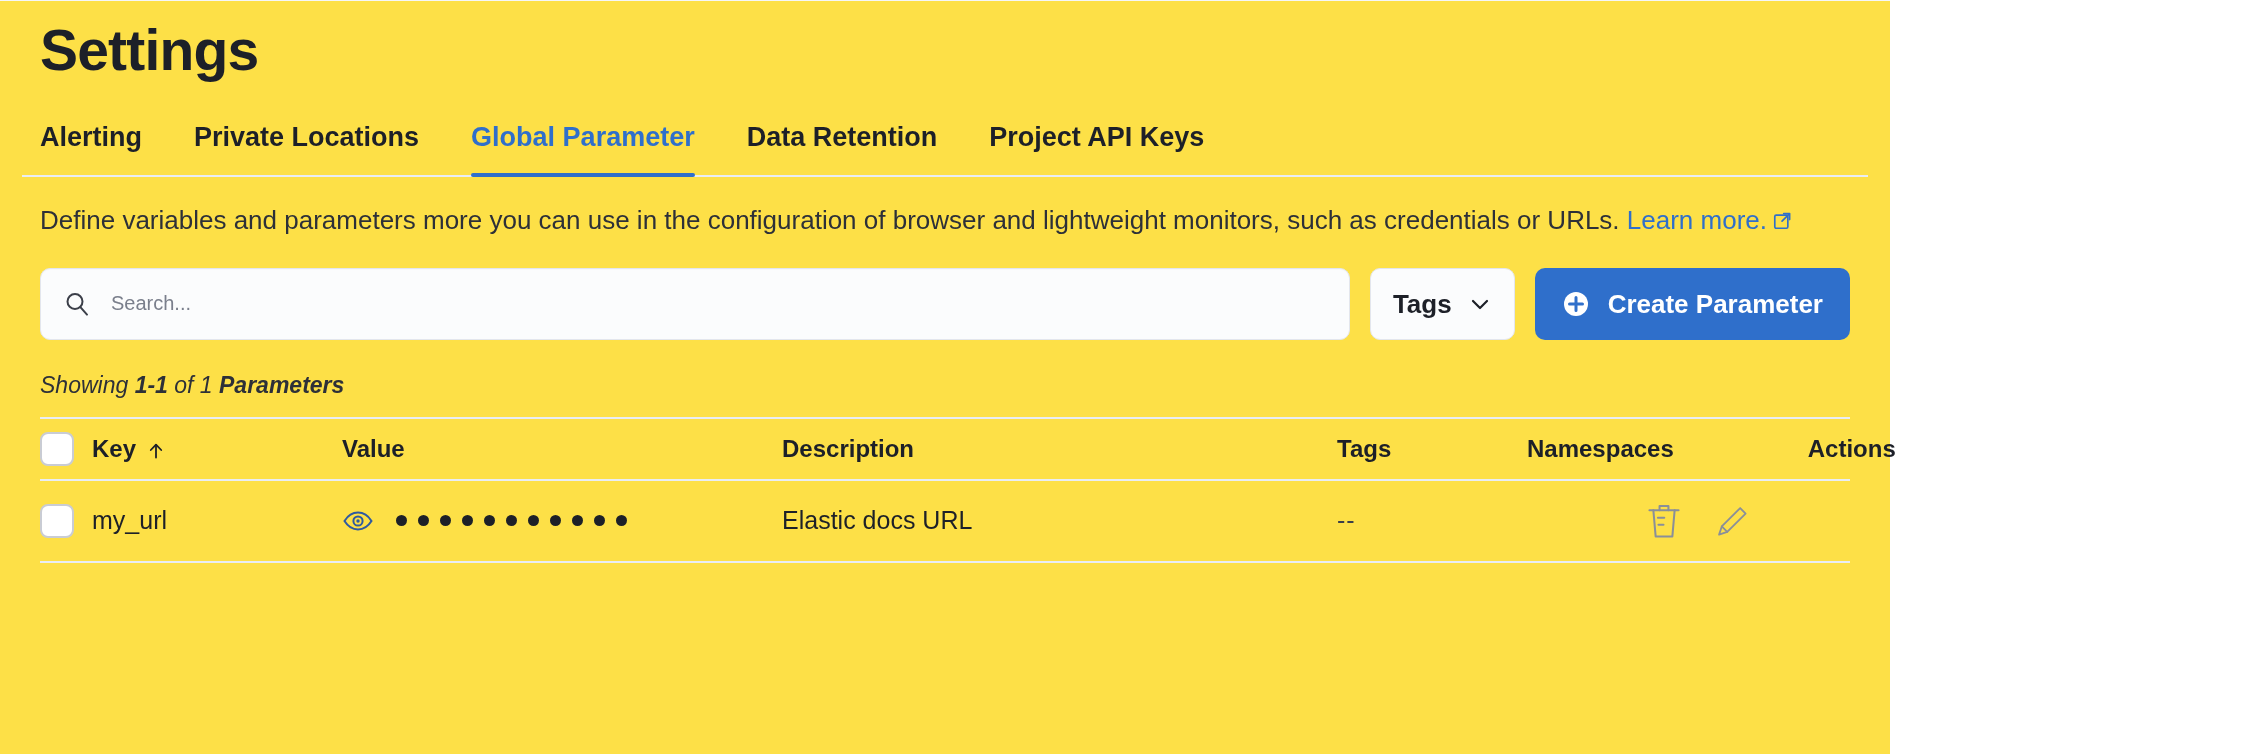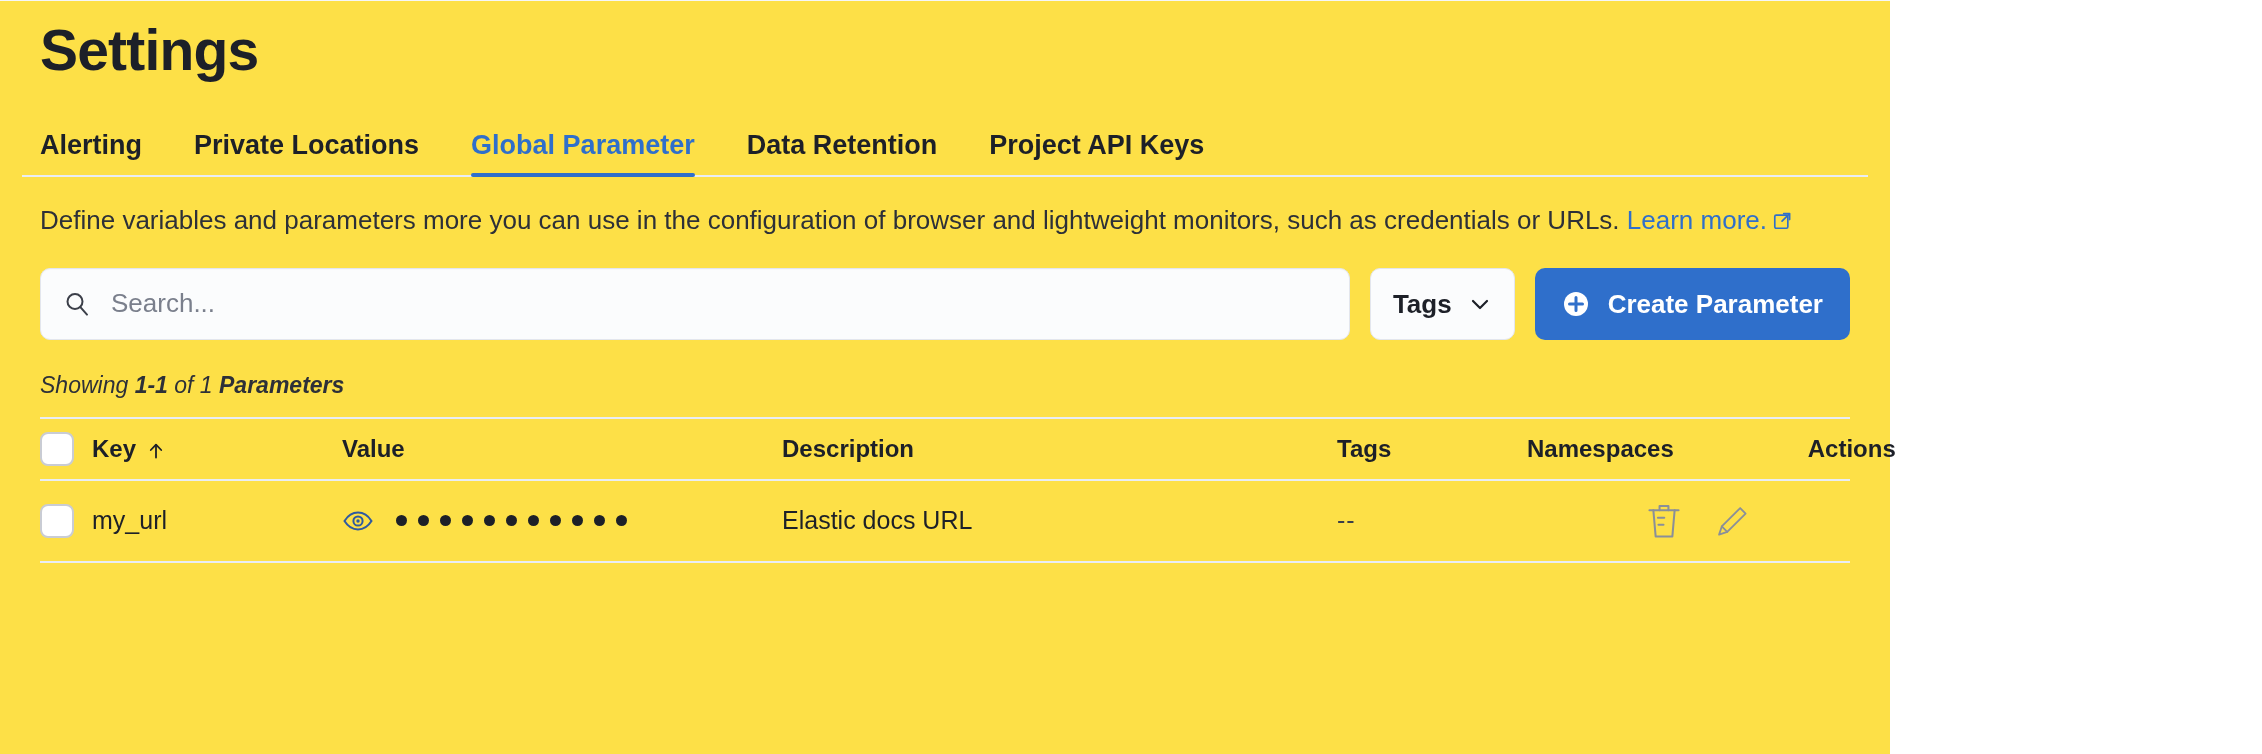--- a/index.html
+++ b/index.html
@@ -50,21 +50,21 @@
     align-items: flex-end;
     gap: 0;
     border-bottom: 2px solid #e9edf3;
     height: 58px;
     position: relative;
   }
   .tab {
     font-size: 27px;
     font-weight: 700;
     color: #1d2028;
-    padding: 0 26px 16px 26px;
+    padding: 0 26px 24px 26px;
     cursor: pointer;
     white-space: nowrap;
     position: relative;
     line-height: 1;
     background: none;
     border: none;
     font-family: inherit;
     text-align: right;
   }
   .tab:first-child { padding-left: 0; }
@@ -122,21 +122,21 @@
     gap: 18px;
     box-shadow: 0 1px 1px rgba(0,0,0,0.02) inset;
   }
   .search-icon { width: 28px; height: 28px; flex: 0 0 auto; display:block; }
   .search-input {
     flex: 1 1 auto;
     border: none;
     outline: none;
     background: transparent;
     font-family: inherit;
-    font-size: 26px;
+    font-size: 20px;
     color: #1d2028;
     height: 100%;
   }
   .search-input::placeholder { color: #7a7f8c; opacity: 1; }
 
   .tags-btn {
     flex: 0 0 auto;
     min-width: 136px;
     height: 72px;
     background: #fbfcfd;

